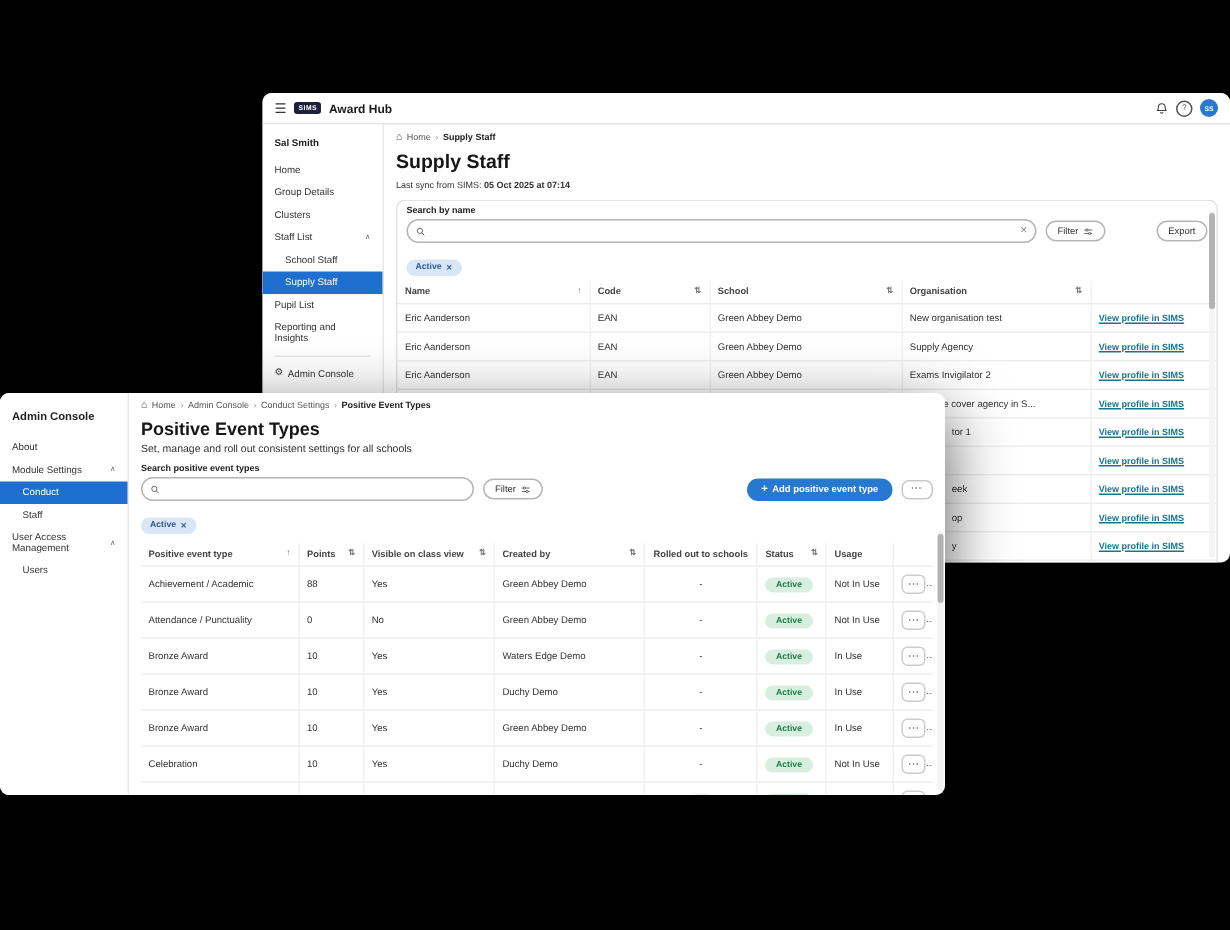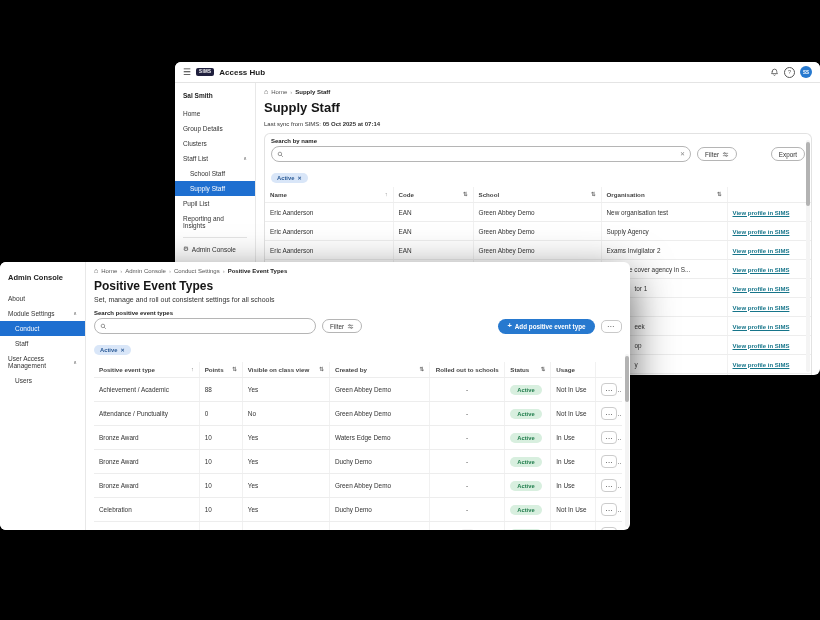--- a/index.html
+++ b/index.html
@@ -97,21 +97,21 @@
 
   svg{display:block;}
 </style>
 </head>
 <body>
 
 <section class="win back">
   <header class="topbar">
     <span class="menu">☰</span>
     <span class="logo">SIMS</span>
-    <span class="appname">Access Hub</span>
+    <span class="appname">Award Hub</span>
     <span class="spacer"></span>
     <span class="tico">
       <svg width="9" height="9" viewBox="0 0 24 24" fill="none" stroke="#444" stroke-width="2" stroke-linecap="round" stroke-linejoin="round">
           <path d="M6 9a6 6 0 0 1 12 0c0 5 2 6 2 6H4s2-1 2-6"></path>
           <path d="M10 19a2.5 2.5 0 0 0 4 0"></path>
         </svg>
     </span>
     <span class="tico help">?</span>
     <span class="avatar">SS</span>
   </header>

